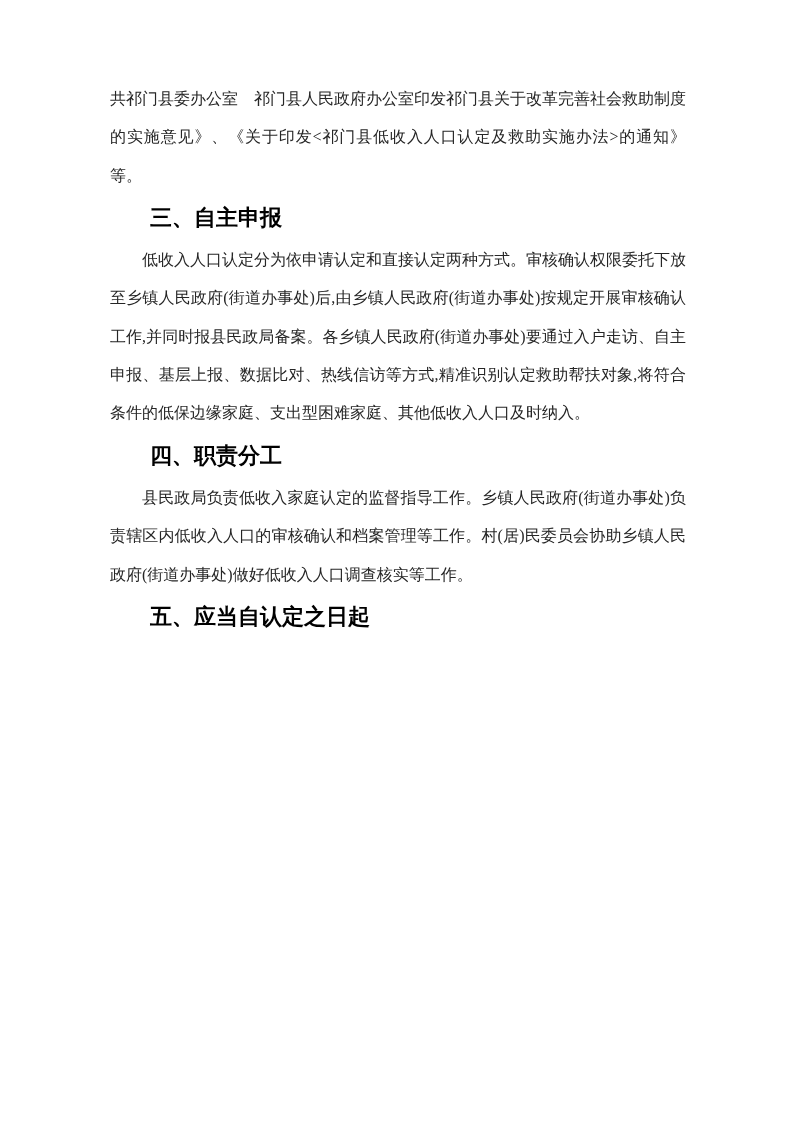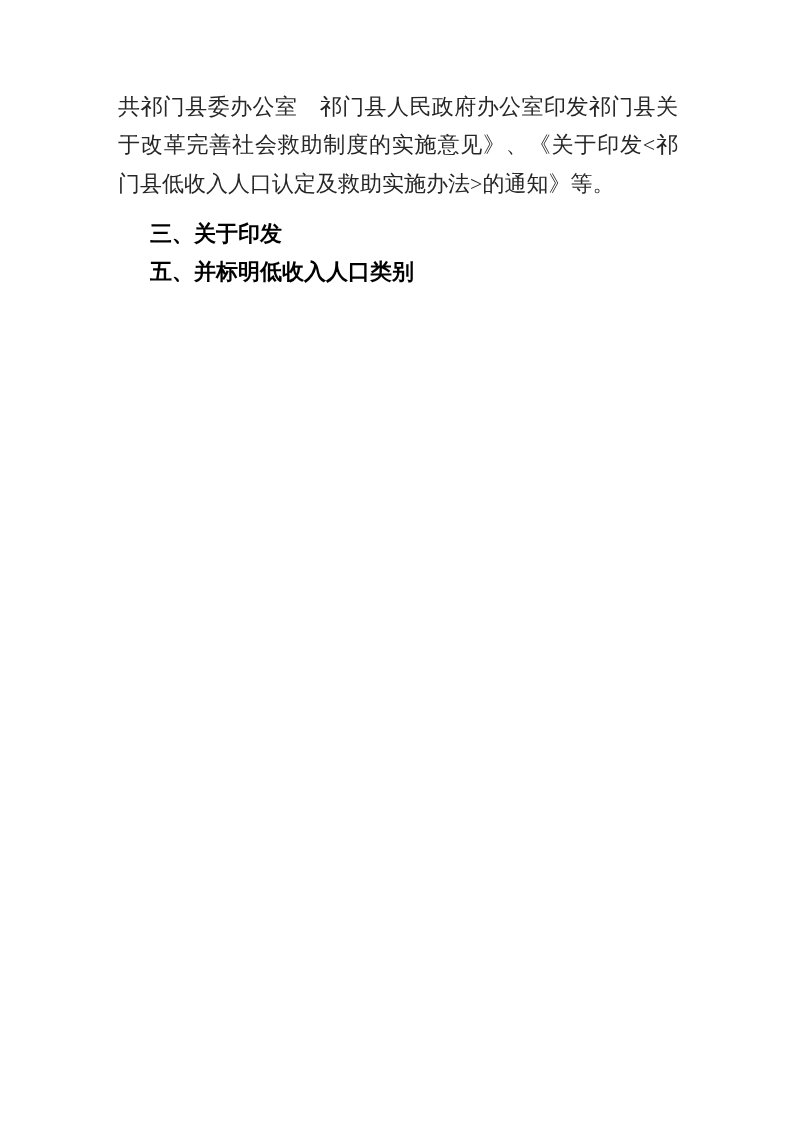--- a/index.html
+++ b/index.html
@@ -10,23 +10,23 @@
   .page {
     position: relative;
     width: 793px;
     height: 1122px;
     background: #ffffff;
     box-sizing: border-box;
     padding: 76px 103px 0 106px;
     overflow: hidden;
   }
   .para {
-    margin: 12px;
+    margin: 4px;
     font-family: "Liberation Serif", "DejaVu Serif", serif;
-    font-size: 22px;
+    font-size: 16px;
     line-height: 38.3px;
     color: #262626;
     text-align: justify;
     text-justify: inter-character;
     text-indent: 2em;
   }
   .para.no-indent {
     text-indent: 0;
   }
   .heading {
@@ -40,22 +40,25 @@
     text-align: left;
   }
 </style>
 </head>
 <body>
 
 <div class="page">
 
   <p class="para no-indent">共祁门县委办公室　祁门县人民政府办公室印发祁门县关于改革完善社会救助制度的实施意见》、《关于印发&lt;祁门县低收入人口认定及救助实施办法&gt;的通知》等。</p>
 
-  <h2 class="heading">三、关于印发</h2>
+  <h2 class="heading">三、自主申报</h2>
+
+  <p class="para">低收入人口认定分为依申请认定和直接认定两种方式。审核确认权限委托下放至乡镇人民政府(街道办事处)后,由乡镇人民政府(街道办事处)按规定开展审核确认工作,并同时报县民政局备案。各乡镇人民政府(街道办事处)要通过入户走访、自主申报、基层上报、数据比对、热线信访等方式,精准识别认定救助帮扶对象,将符合条件的低保边缘家庭、支出型困难家庭、其他低收入人口及时纳入。</p>
 
 
 
+  <h2 class="heading">四、职责分工</h2>
 
+  <p class="para">县民政局负责低收入家庭认定的监督指导工作。乡镇人民政府(街道办事处)负责辖区内低收入人口的审核确认和档案管理等工作。村(居)民委员会协助乡镇人民政府(街道办事处)做好低收入人口调查核实等工作。</p>
 
-
-  <h2 class="heading">五、并标明低收入人口类别</h2>
+  <h2 class="heading">五、应当自认定之日起</h2>
 
 </div>
 
 </body></html>

